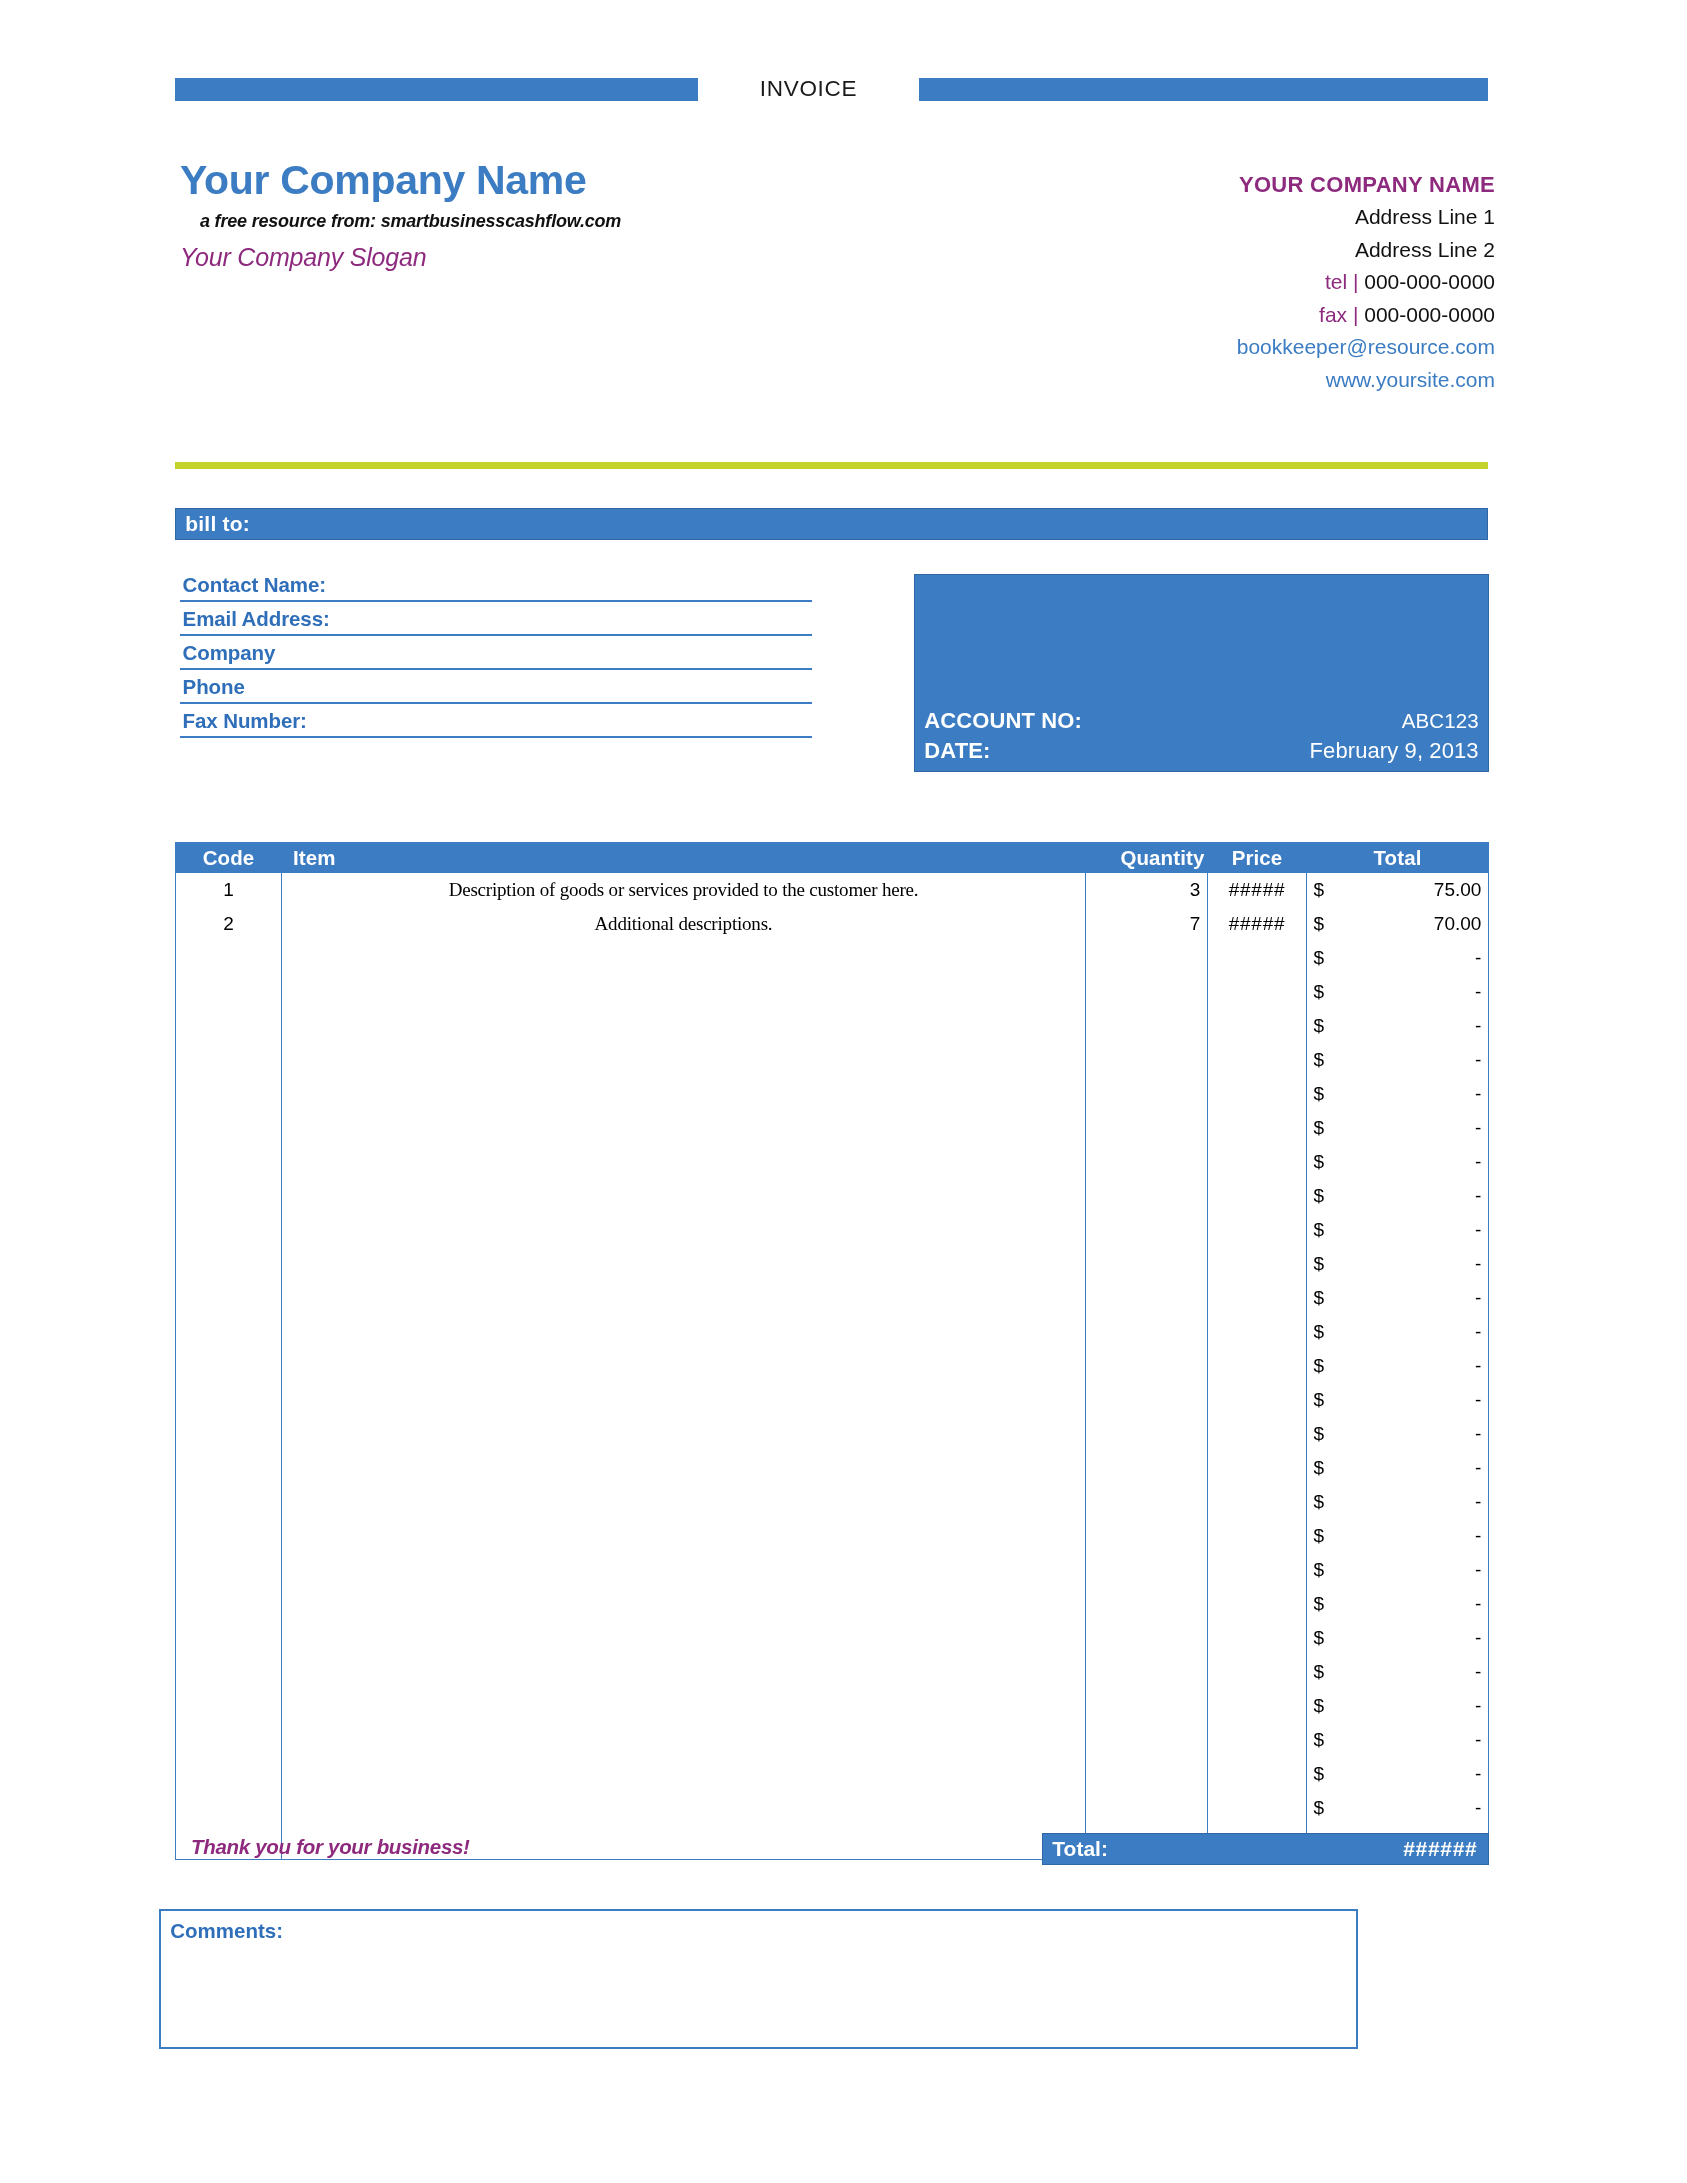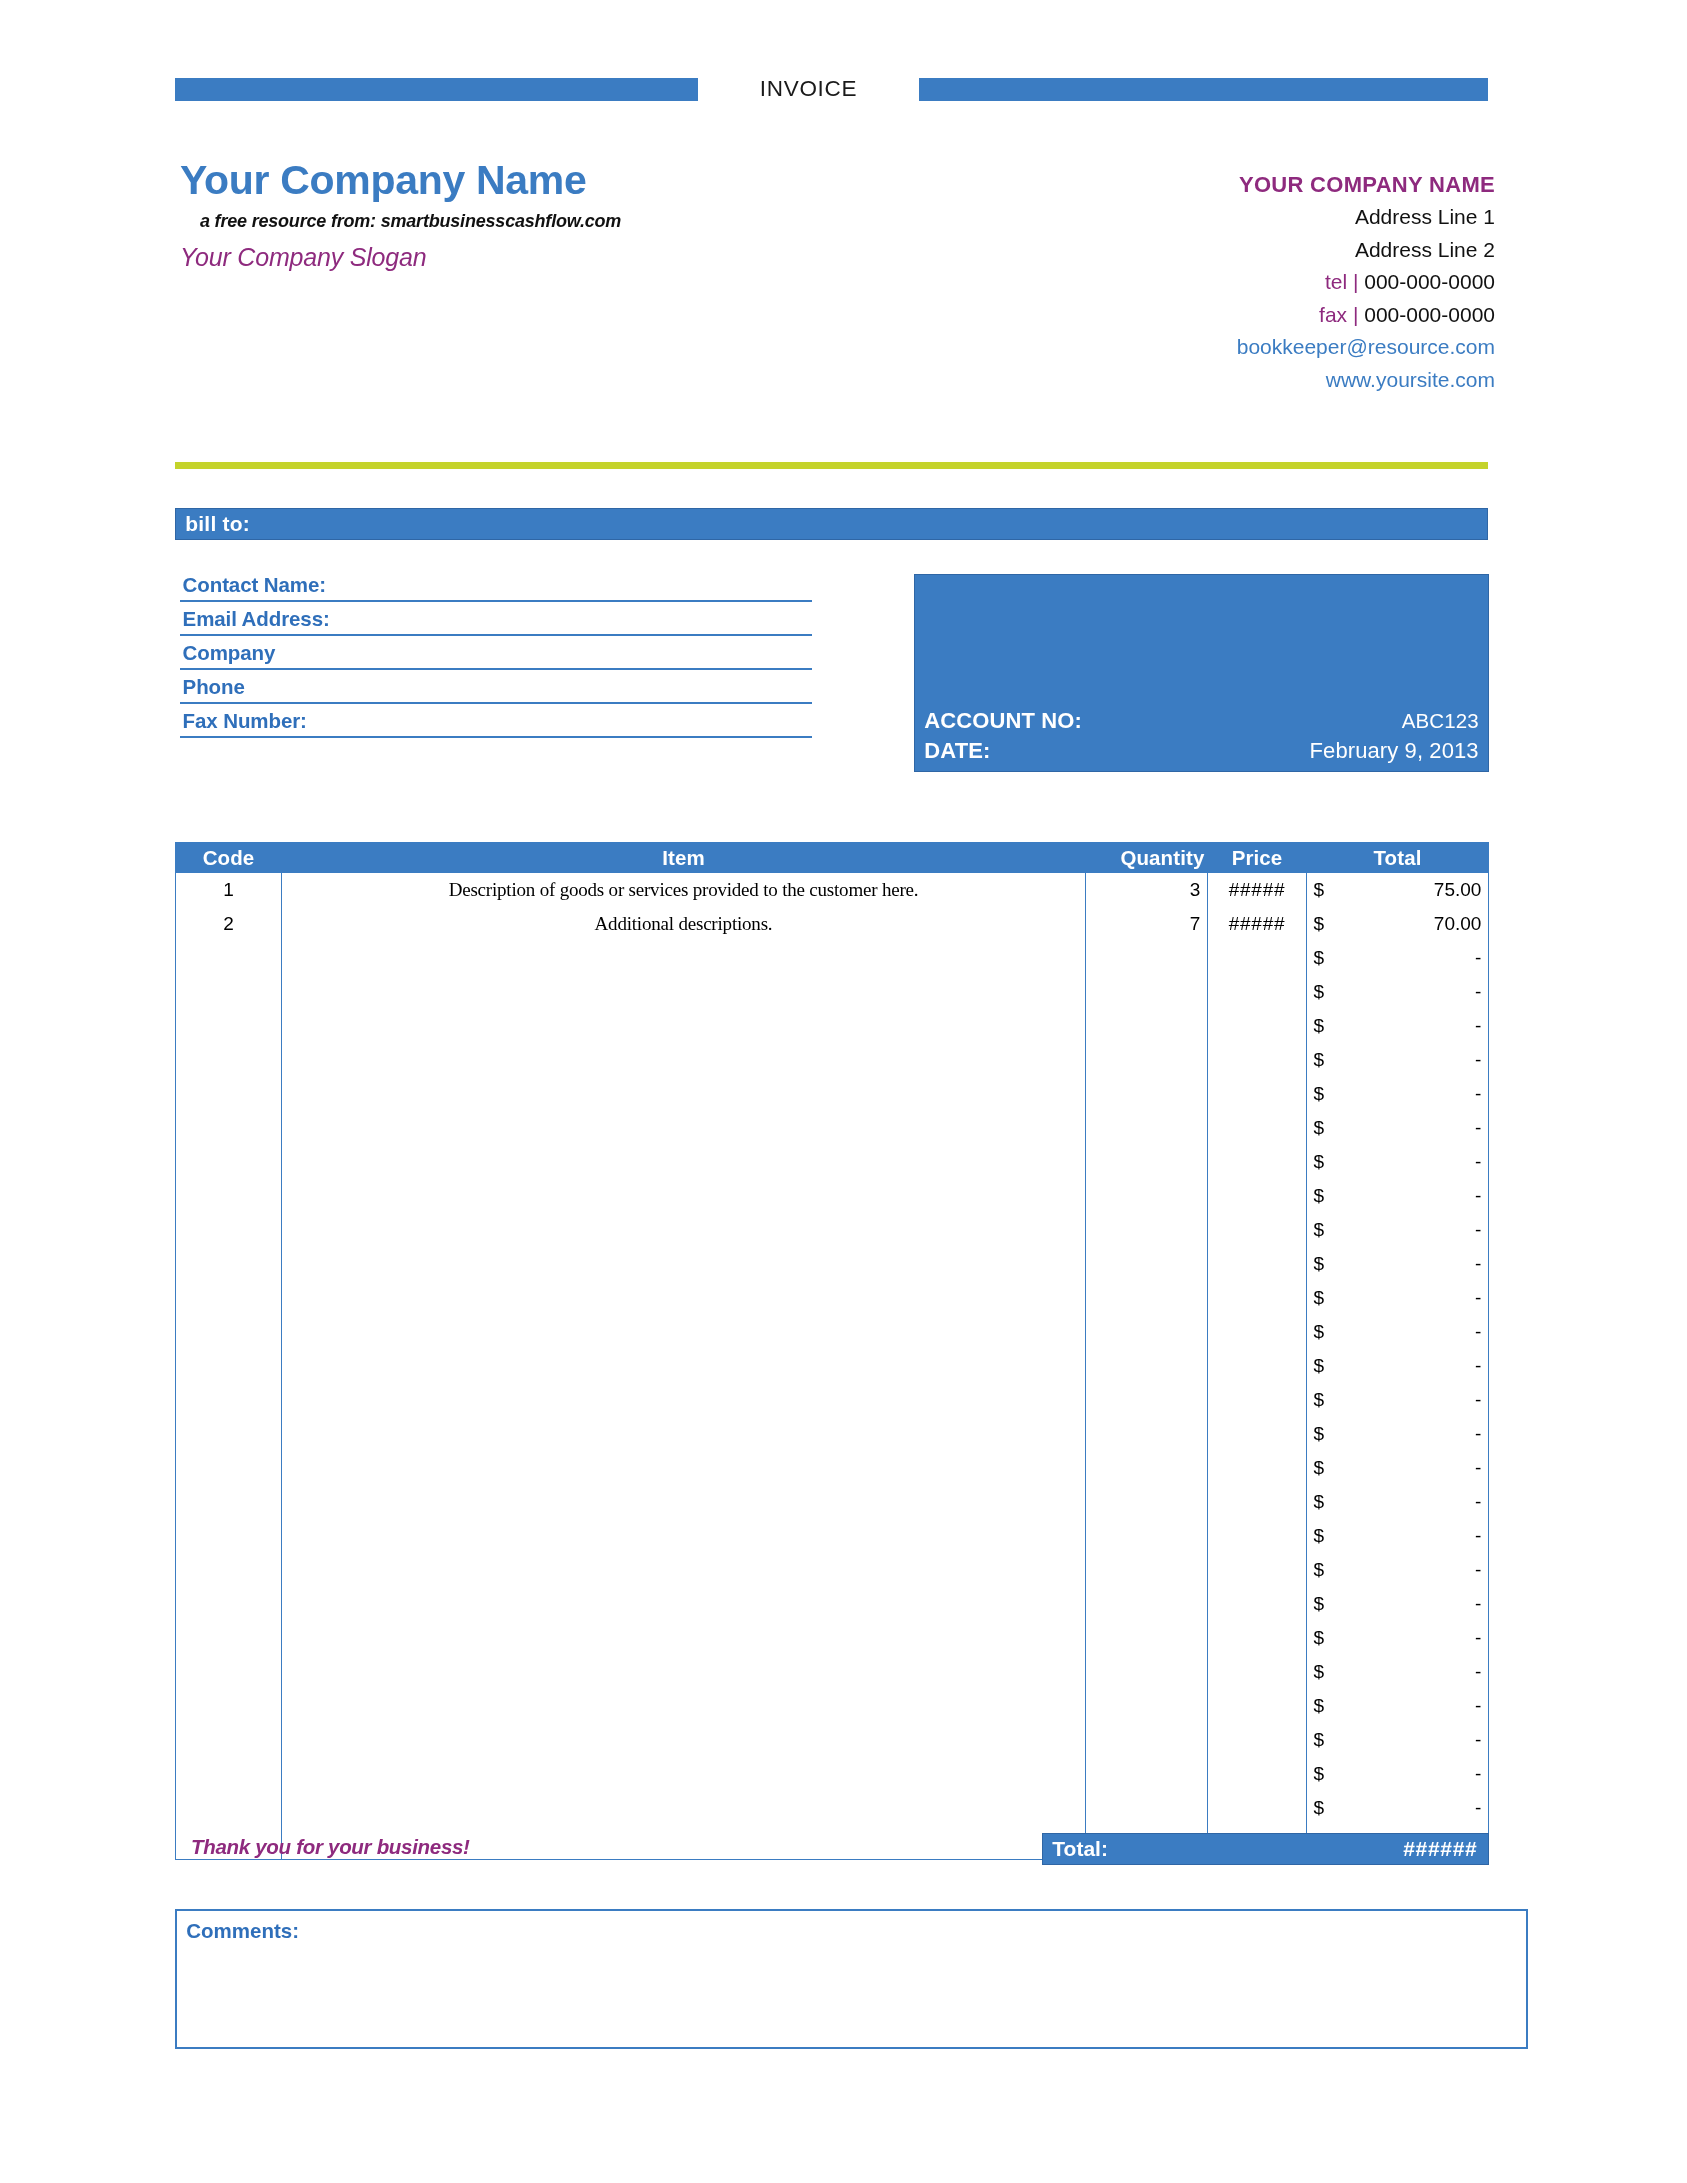--- a/index.html
+++ b/index.html
@@ -226,21 +226,21 @@
     font-size: 20.5px;
     font-weight: bold;
     height: 29px;
     padding: 0 11px;
     border: 0.7px solid #3B7CC2;
     letter-spacing: 0.1px;
     overflow: hidden;
     white-space: nowrap;
   }
   .items-table thead th.th-code  { text-align: center; }
-  .items-table thead th.th-item  { text-align: center; }
+  .items-table thead th.th-item  { text-align: left; }
   .items-table thead th.th-qty   { text-align: right; padding-right: 2.6px;}
   .items-table thead th.th-price { text-align: center; }
   .items-table thead th.th-total { text-align: center; }
 
   .items-table tbody td {
     height: 34px;
     font-size: 19px;
     border-left: 1.3px solid #3B7CC2;
     border-right: 1.3px solid #3B7CC2;
     padding: 0 6.6px;
@@ -301,23 +301,23 @@
     font-style: italic;
     font-weight: bold;
     color: #8E2A7E;
     letter-spacing: -0.3px;
     white-space: nowrap;
   }
 
   
   .comments-box {
     position: absolute;
-    left: 175px;
+    left: 159px;
     top: 1909px;
-    width: 1353px;
+    width: 1199px;
     height: 140px;
     border: 2.6px solid #3B7CC2;
     box-sizing: border-box;
     background: #ffffff;
   }
   .comments-label {
     position: absolute;
     left: 9.3px;
     top: 8px;
     font-size: 20.5px;

